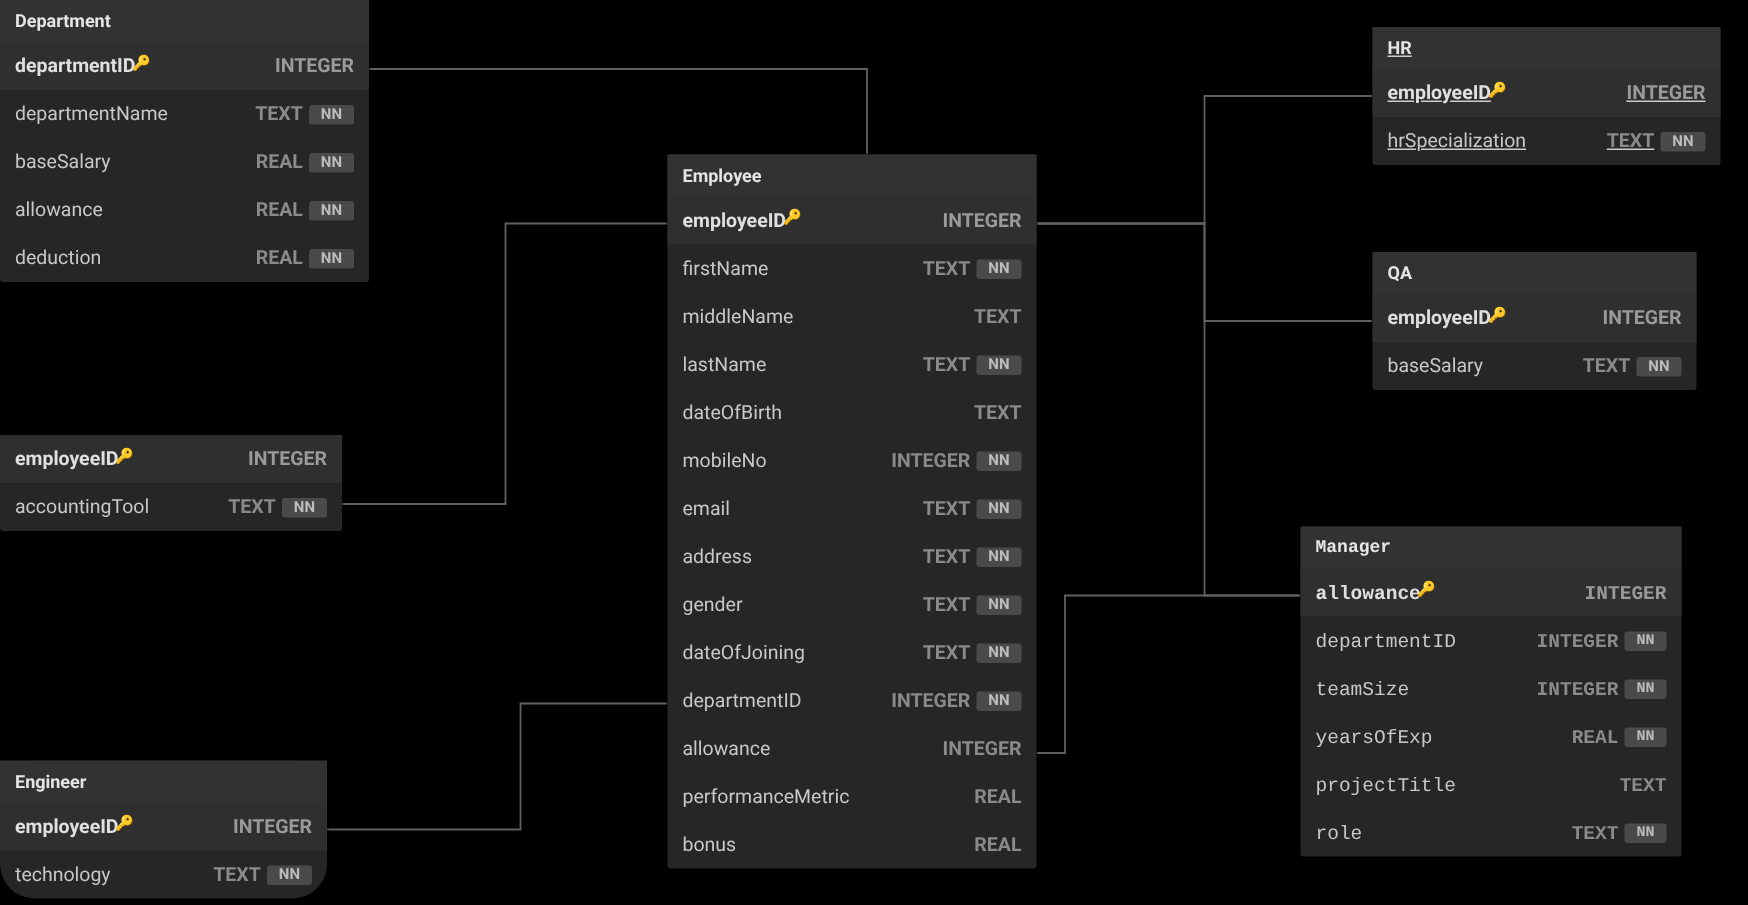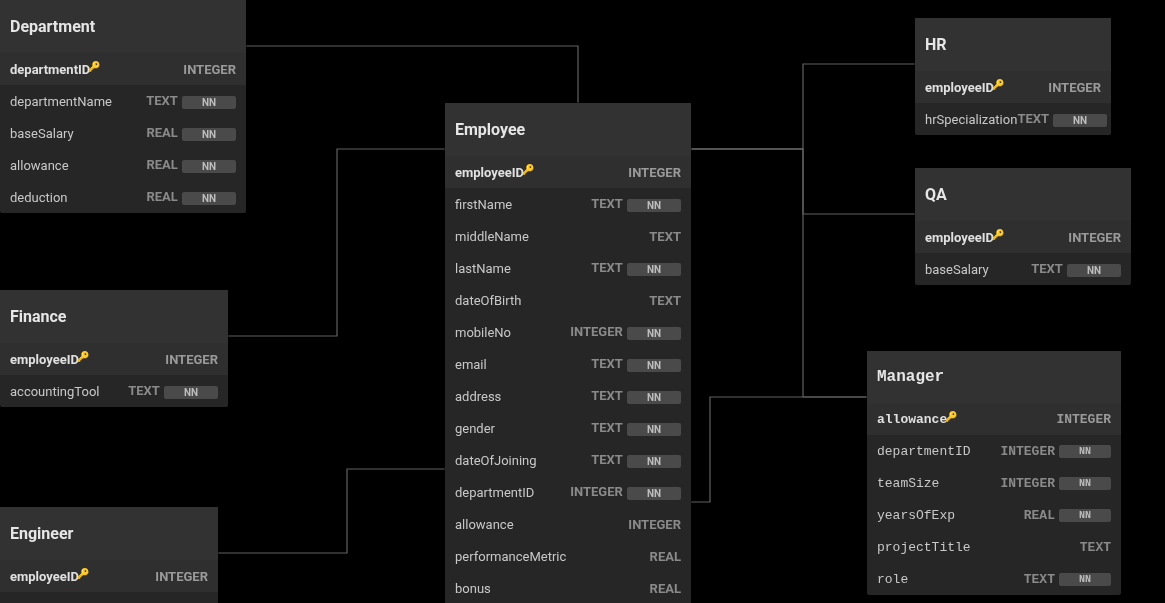--- a/index.html
+++ b/index.html
@@ -30,22 +30,22 @@
   .entity {
     position: absolute;
     background: #262626;
     border-radius: 2px;
     box-shadow: 0 0 0 1px rgba(0,0,0,0.4);
   }
   .entity-header {
     background: #323232;
     color: #e6e6e6;
     font-weight: 700;
-    padding: 17px 10px;
-    font-size: 16px;
+    padding: 7px 10px;
+    font-size: 12px;
   }
   .row {
     display: flex;
     align-items: center;
     padding: 0 10px;
     height: 32px;
     box-sizing: border-box;
   }
   .row.pk-row {
     background: #2f2f2f;
@@ -68,21 +68,21 @@
   }
   .row.pk-row .col-type {
     color: #9a9a9a;
   }
   .nn-badge {
     display: inline-block;
     background: #4a4a4a;
     color: #bdbdbd;
     font-size: 10px;
     font-weight: 700;
-    padding: 1px 20px;
+    padding: 1px 8px;
     border-radius: 2px;
     margin-left: 4px;
     vertical-align: middle;
   }
   .key-icon {
     position: absolute;
     font-size: 10px;
     color: #8c8c8c;
     margin-left: -2px;
     top: 0;
@@ -121,21 +121,20 @@
       <div class="row">
         <div class="col-name"><span>allowance</span></div>
         <div class="col-type"><span>REAL</span><span class="nn-badge">NN</span></div>
       </div>
       <div class="row">
         <div class="col-name"><span>deduction</span></div>
         <div class="col-type"><span>REAL</span><span class="nn-badge">NN</span></div>
       </div>
     </div>
     <div class="entity" style="left: 0px; top: 290px; width: 228px;">
-      <div class="entity-header">Finance</div>
       <div class="row pk-row">
         <div class="col-name"><span>employeeID</span><span class="key-icon">🔑</span></div>
         <div class="col-type"><span>INTEGER</span></div>
       </div>
       <div class="row">
         <div class="col-name"><span>accountingTool</span></div>
         <div class="col-type"><span>TEXT</span><span class="nn-badge">NN</span></div>
       </div>
     </div>
     <div class="entity" style="left: 0px; top: 507px; width: 218px; border-radius: 23px;">
@@ -201,21 +200,21 @@
       </div>
       <div class="row">
         <div class="col-name"><span>performanceMetric</span></div>
         <div class="col-type"><span>REAL</span></div>
       </div>
       <div class="row">
         <div class="col-name"><span>bonus</span></div>
         <div class="col-type"><span>REAL</span></div>
       </div>
     </div>
-    <div class="entity" style="left: 915px; top: 18px; width: 196px;">
+    <div class="entity" style="left: 915px; top: 18px; width: 232px; text-decoration: underline;">
       <div class="entity-header">HR</div>
       <div class="row pk-row">
         <div class="col-name"><span>employeeID</span><span class="key-icon">🔑</span></div>
         <div class="col-type"><span>INTEGER</span></div>
       </div>
       <div class="row">
         <div class="col-name"><span>hrSpecialization</span></div>
         <div class="col-type"><span>TEXT</span><span class="nn-badge">NN</span></div>
       </div>
     </div>

